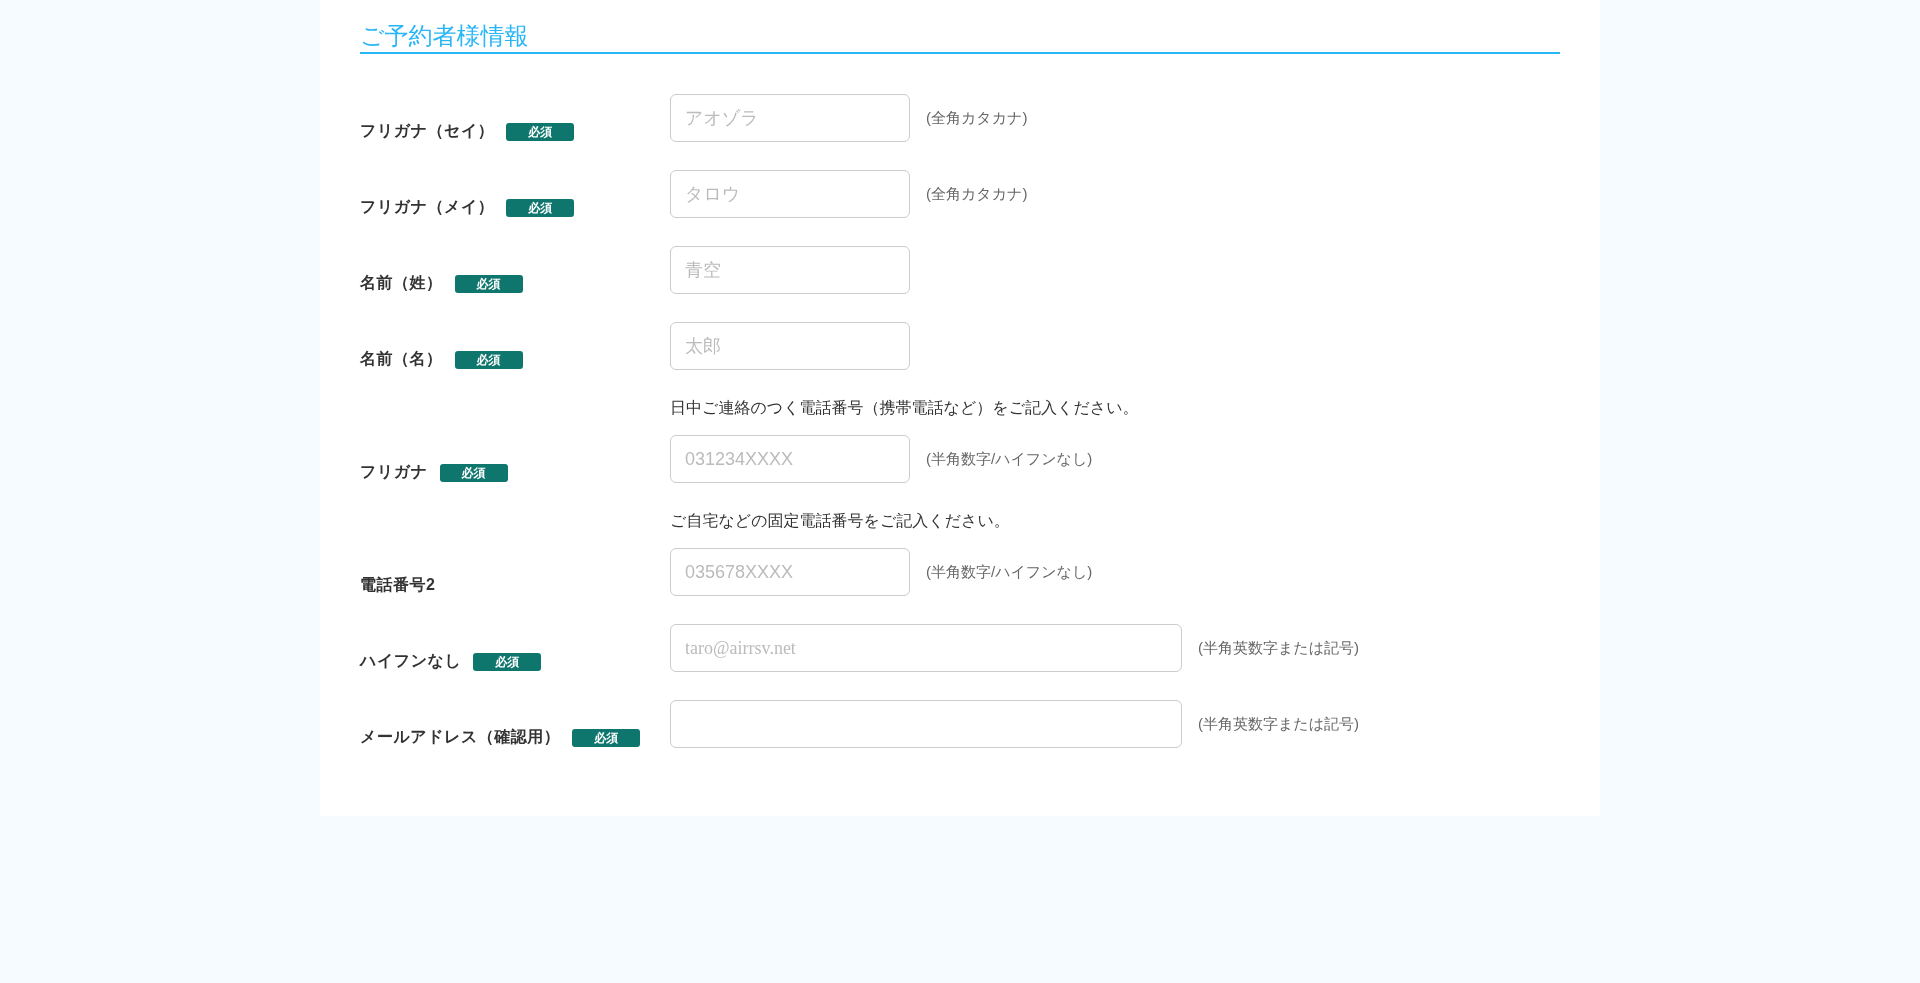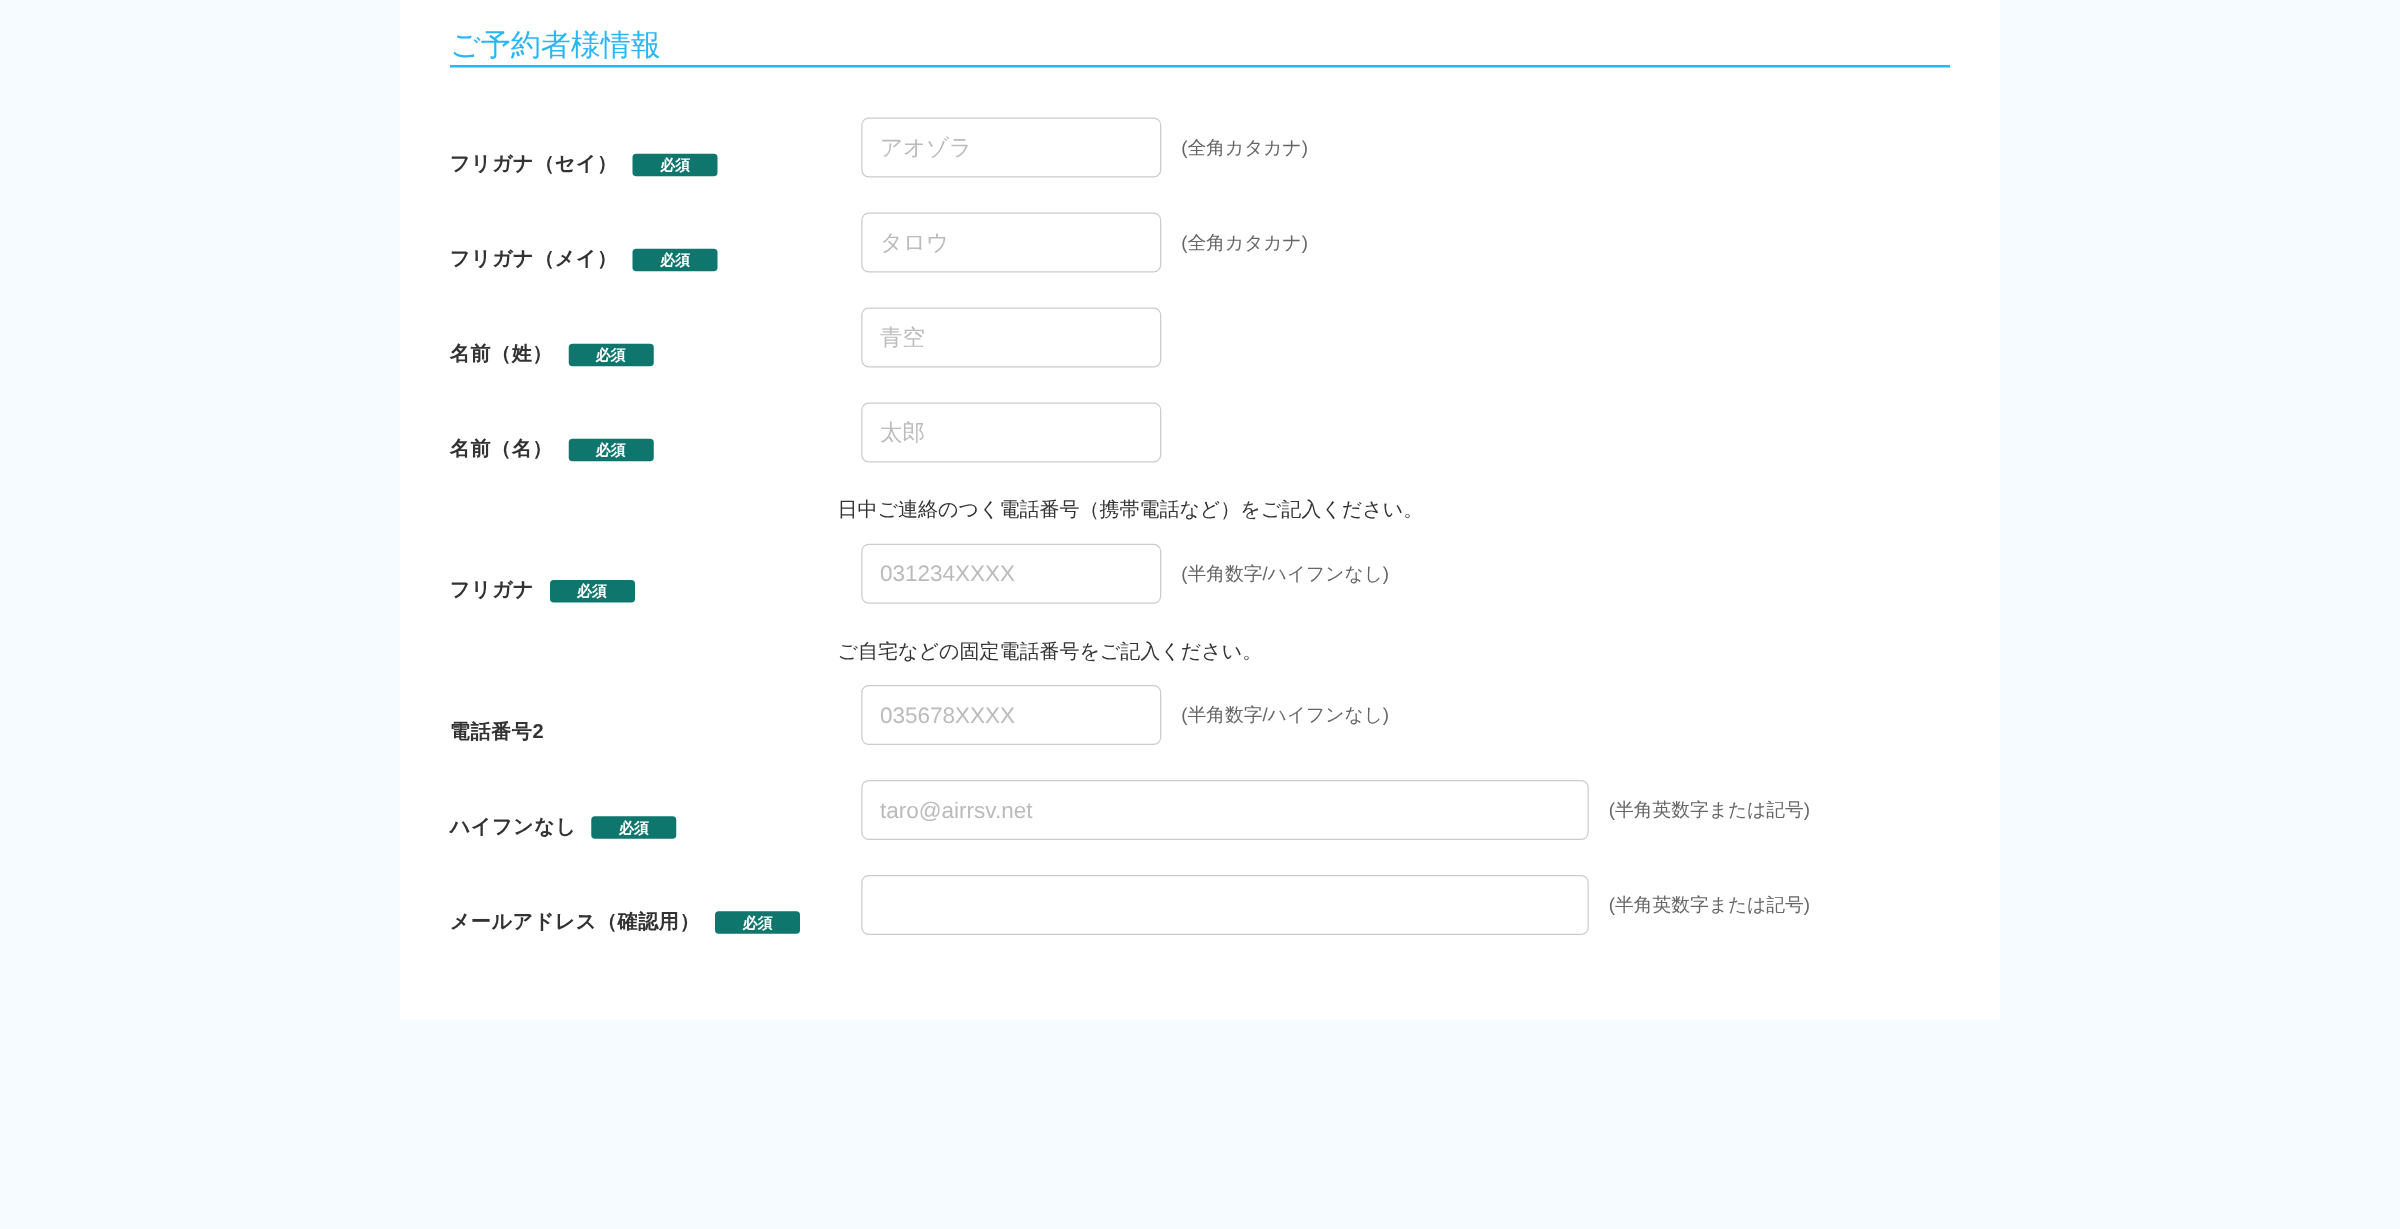--- a/index.html
+++ b/index.html
@@ -57,21 +57,20 @@
     .input-col {
       flex: 1;
       display: flex;
       flex-direction: column;
       gap: 10px;
     }
     .input-line {
       display: flex;
       align-items: center;
       gap: 16px;
-      margin-left: 19px;
     }
     .help-text {
       font-size: 16px;
       color: #333;
       margin-bottom: 6px;
     }
     input[type="text"] {
       height: 48px;
       border: 1px solid #ccc;
       border-radius: 6px;
@@ -80,21 +79,22 @@
       color: #333;
       outline: none;
     }
     input[type="text"]::placeholder {
       color: #bbb;
     }
     .input-short {
       width: 240px;
     }
     .input-long {
-      width: 582px;
+      width: 512px;
+      font-family: Liberation Serif, serif;
     }
     .hint {
       font-size: 15px;
       color: #666;
     }
   </style>
 </head>
 <body>
 
 <div class="container">

